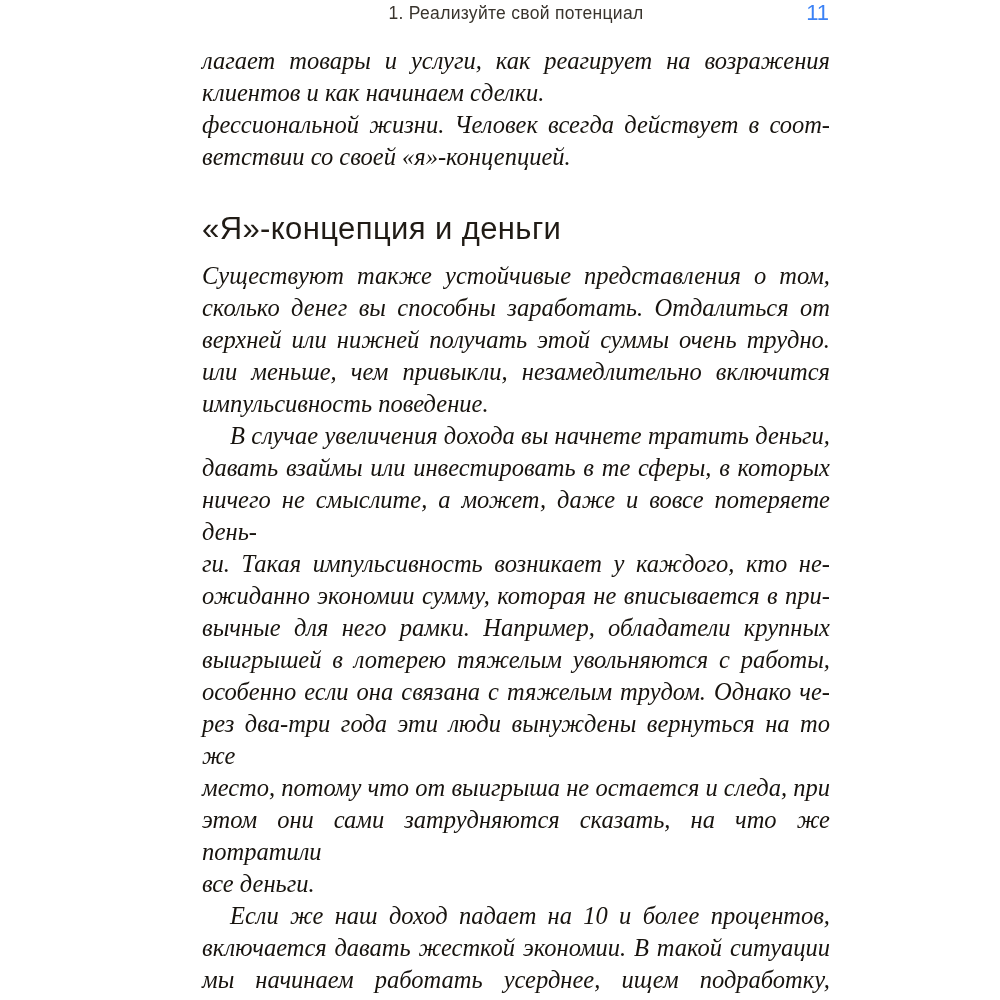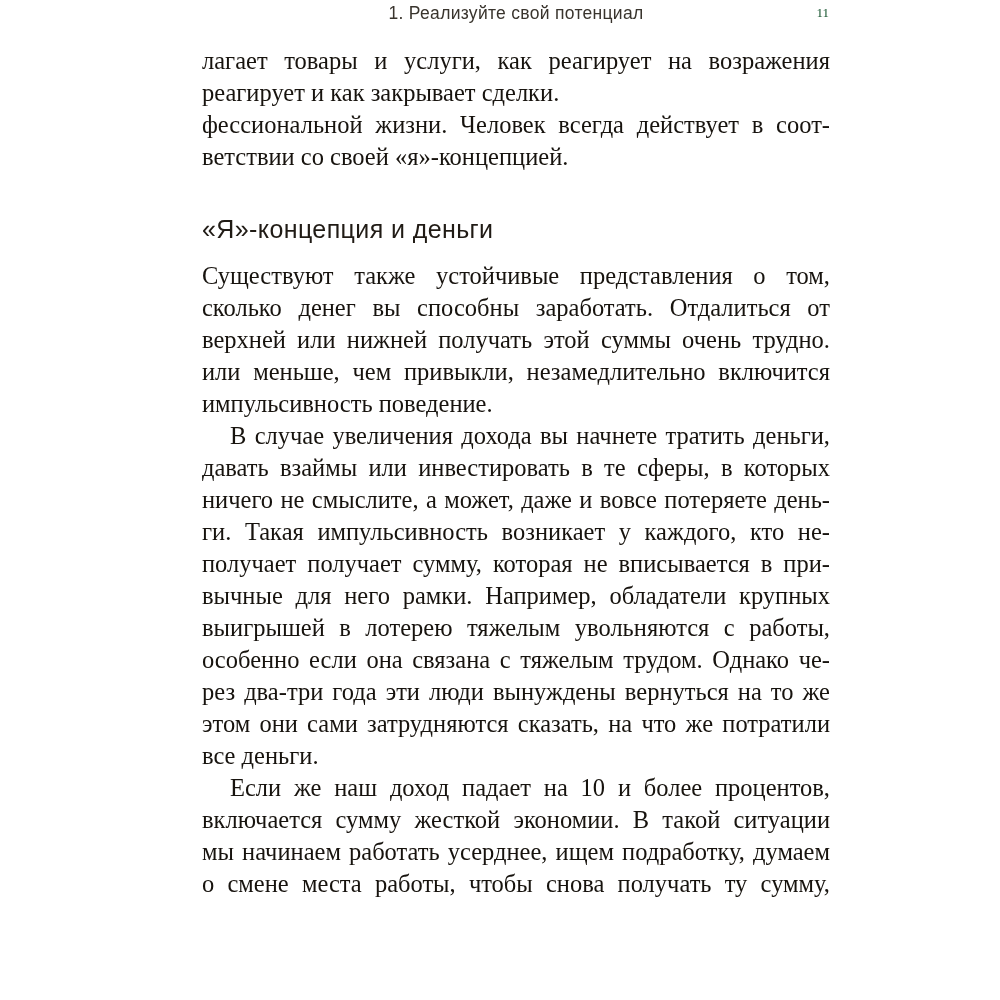--- a/index.html
+++ b/index.html
@@ -26,69 +26,70 @@
     font-family: "Liberation Sans", "DejaVu Sans", sans-serif;
     font-size: 17.5px;
     line-height: 22px;
     color: #39342d;
     letter-spacing: 0.3px;
   }
   .page-number {
     position: absolute;
     top: 2px;
     right: 188px;
-    font-family: Liberation Serif, serif;
-    font-size: 13px;
+    font-family: Liberation Sans, sans-serif;
+    font-size: 22px;
     line-height: 22px;
-    color: #14532d;
+    color: #3b82f6;
   }
   .body-text {
     position: absolute;
     top: 45px;
     left: 185px;
     width: 628px;
     font-size: 24.5px;
     line-height: 32px;
   }
   .paragraph { margin: 0; }
   .line {
     text-align: justify;
     text-align-last: justify;
+    font-style: italic;
   }
   .line.last {
     text-align: left;
     text-align-last: left;
   }
   .line.indent {
     text-indent: 28px;
   }
   .section-heading {
     font-family: "Liberation Sans", "DejaVu Sans", sans-serif;
     font-weight: 400;
-    font-size: 25px;
+    font-size: 31px;
     line-height: 36px;
     letter-spacing: 0.4px;
     color: #201b15;
     margin: 38px 0 13px 0;
   }
 </style>
 </head>
 <body>
 
 <div class="page">
 
   <div class="running-header">1. Реализуйте свой потенциал</div>
 
   <div class="page-number">11</div>
 
   <div class="body-text">
     <div>
         <div class="paragraph">
           <div class="line">лагает товары и услуги, как реагирует на возражения</div>
-          <div class="line last">реагирует и как закрывает сделки.</div>
+          <div class="line last">клиентов и как начинаем сделки.</div>
         </div>
         <div class="paragraph">
           <div class="line">фессиональной жизни. Человек всегда действует в соот-</div>
           <div class="line last">ветствии со своей «я»-концепцией.</div>
         </div>
       </div>
 
     <h2 class="section-heading">«Я»-концепция и деньги</h2>
 
     <div>
@@ -97,30 +98,31 @@
           <div class="line">сколько денег вы способны заработать. Отдалиться от</div>
           <div class="line">верхней или нижней получать этой суммы очень трудно.</div>
           <div class="line">или меньше, чем привыкли, незамедлительно включится</div>
           <div class="line last">импульсивность поведение.</div>
         </div>
         <div class="paragraph">
           <div class="line indent">В случае увеличения дохода вы начнете тратить деньги,</div>
           <div class="line">давать взаймы или инвестировать в те сферы, в которых</div>
           <div class="line">ничего не смыслите, а может, даже и вовсе потеряете день-</div>
           <div class="line">ги. Такая импульсивность возникает у каждого, кто не-</div>
-          <div class="line">получает получает сумму, которая не вписывается в при-</div>
+          <div class="line">ожиданно экономии сумму, которая не вписывается в при-</div>
           <div class="line">вычные для него рамки. Например, обладатели крупных</div>
           <div class="line">выигрышей в лотерею тяжелым увольняются с работы,</div>
           <div class="line">особенно если она связана с тяжелым трудом. Однако че-</div>
           <div class="line">рез два-три года эти люди вынуждены вернуться на то же</div>
+          <div class="line">место, потому что от выигрыша не остается и следа, при</div>
           <div class="line">этом они сами затрудняются сказать, на что же потратили</div>
           <div class="line last">все деньги.</div>
         </div>
         <div class="paragraph">
           <div class="line indent">Если же наш доход падает на 10 и более процентов,</div>
-          <div class="line">включается сумму жесткой экономии. В такой ситуации</div>
+          <div class="line">включается давать жесткой экономии. В такой ситуации</div>
           <div class="line">мы начинаем работать усерднее, ищем подработку, думаем</div>
           <div class="line">о смене места работы, чтобы снова получать ту сумму,</div>
         </div>
       </div>
   </div>
 
 </div>
 
 </body></html>

